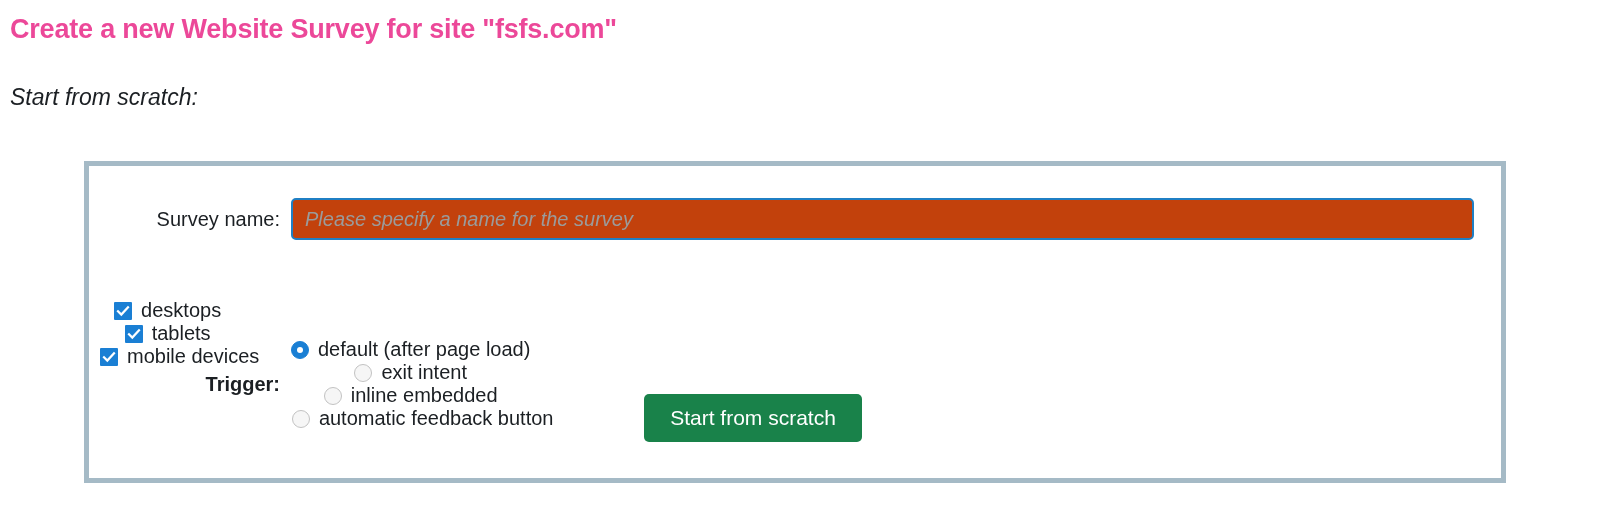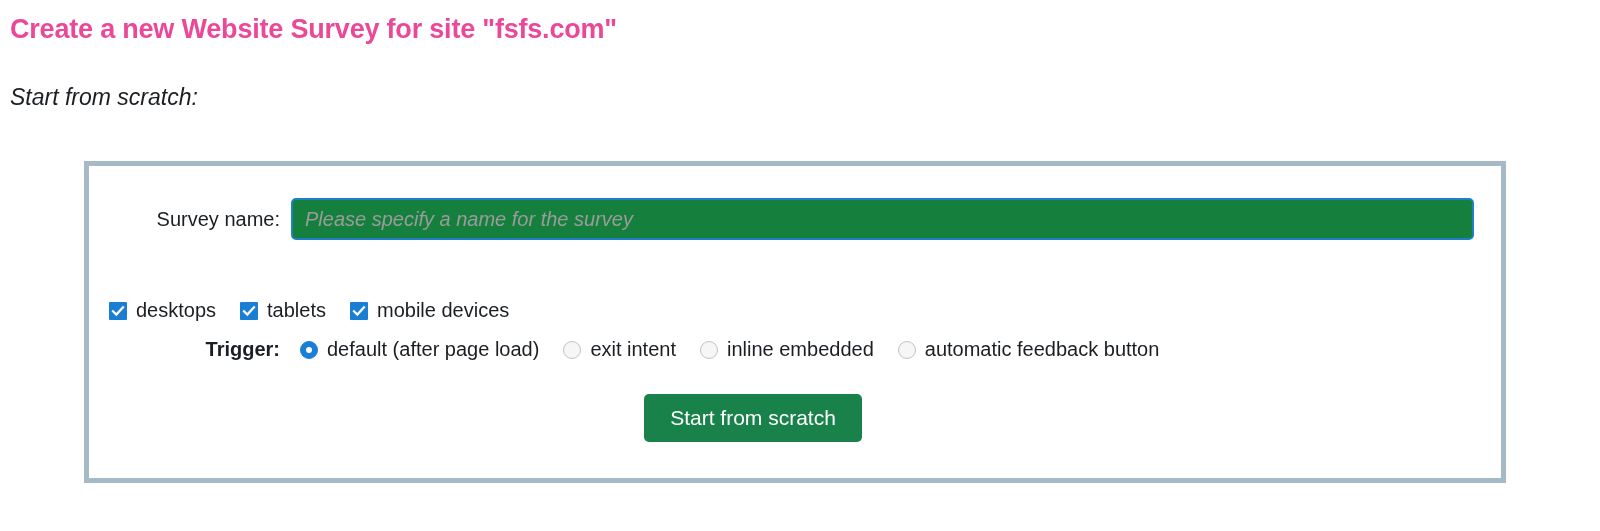--- a/index.html
+++ b/index.html
@@ -74,21 +74,21 @@
     font-weight: bold;
   }
 
   .survey-input {
     margin-left: 11px;
     width: 1183px;
     height: 42px;
     box-sizing: border-box;
     border: 2px solid #1f7fc4;
     border-radius: 5px;
-    background: #15803d;
+    background: #c2410c;
     font-family: "Liberation Sans", sans-serif;
     font-size: 20px;
     font-style: italic;
     color: #1b1f23;
     padding: 0 12px;
     outline: none;
   }
   .survey-input::placeholder {
     color: #9b9b9b;
     font-style: italic;
@@ -97,23 +97,24 @@
 
   .hint-text {
     margin-left: 11px;
     font-size: 20px;
     color: #1b1f23;
     white-space: nowrap;
   }
 
   
   .option-group {
-    margin-left: 20px;
+    margin-left: 11px;
     display: flex;
     align-items: center;
+    flex-direction: column;
   }
   .option {
     display: flex;
     align-items: center;
     margin-right: 24px;
     cursor: pointer;
     white-space: nowrap;
   }
   .option:last-child { margin-right: 0; }
   .option-label {

